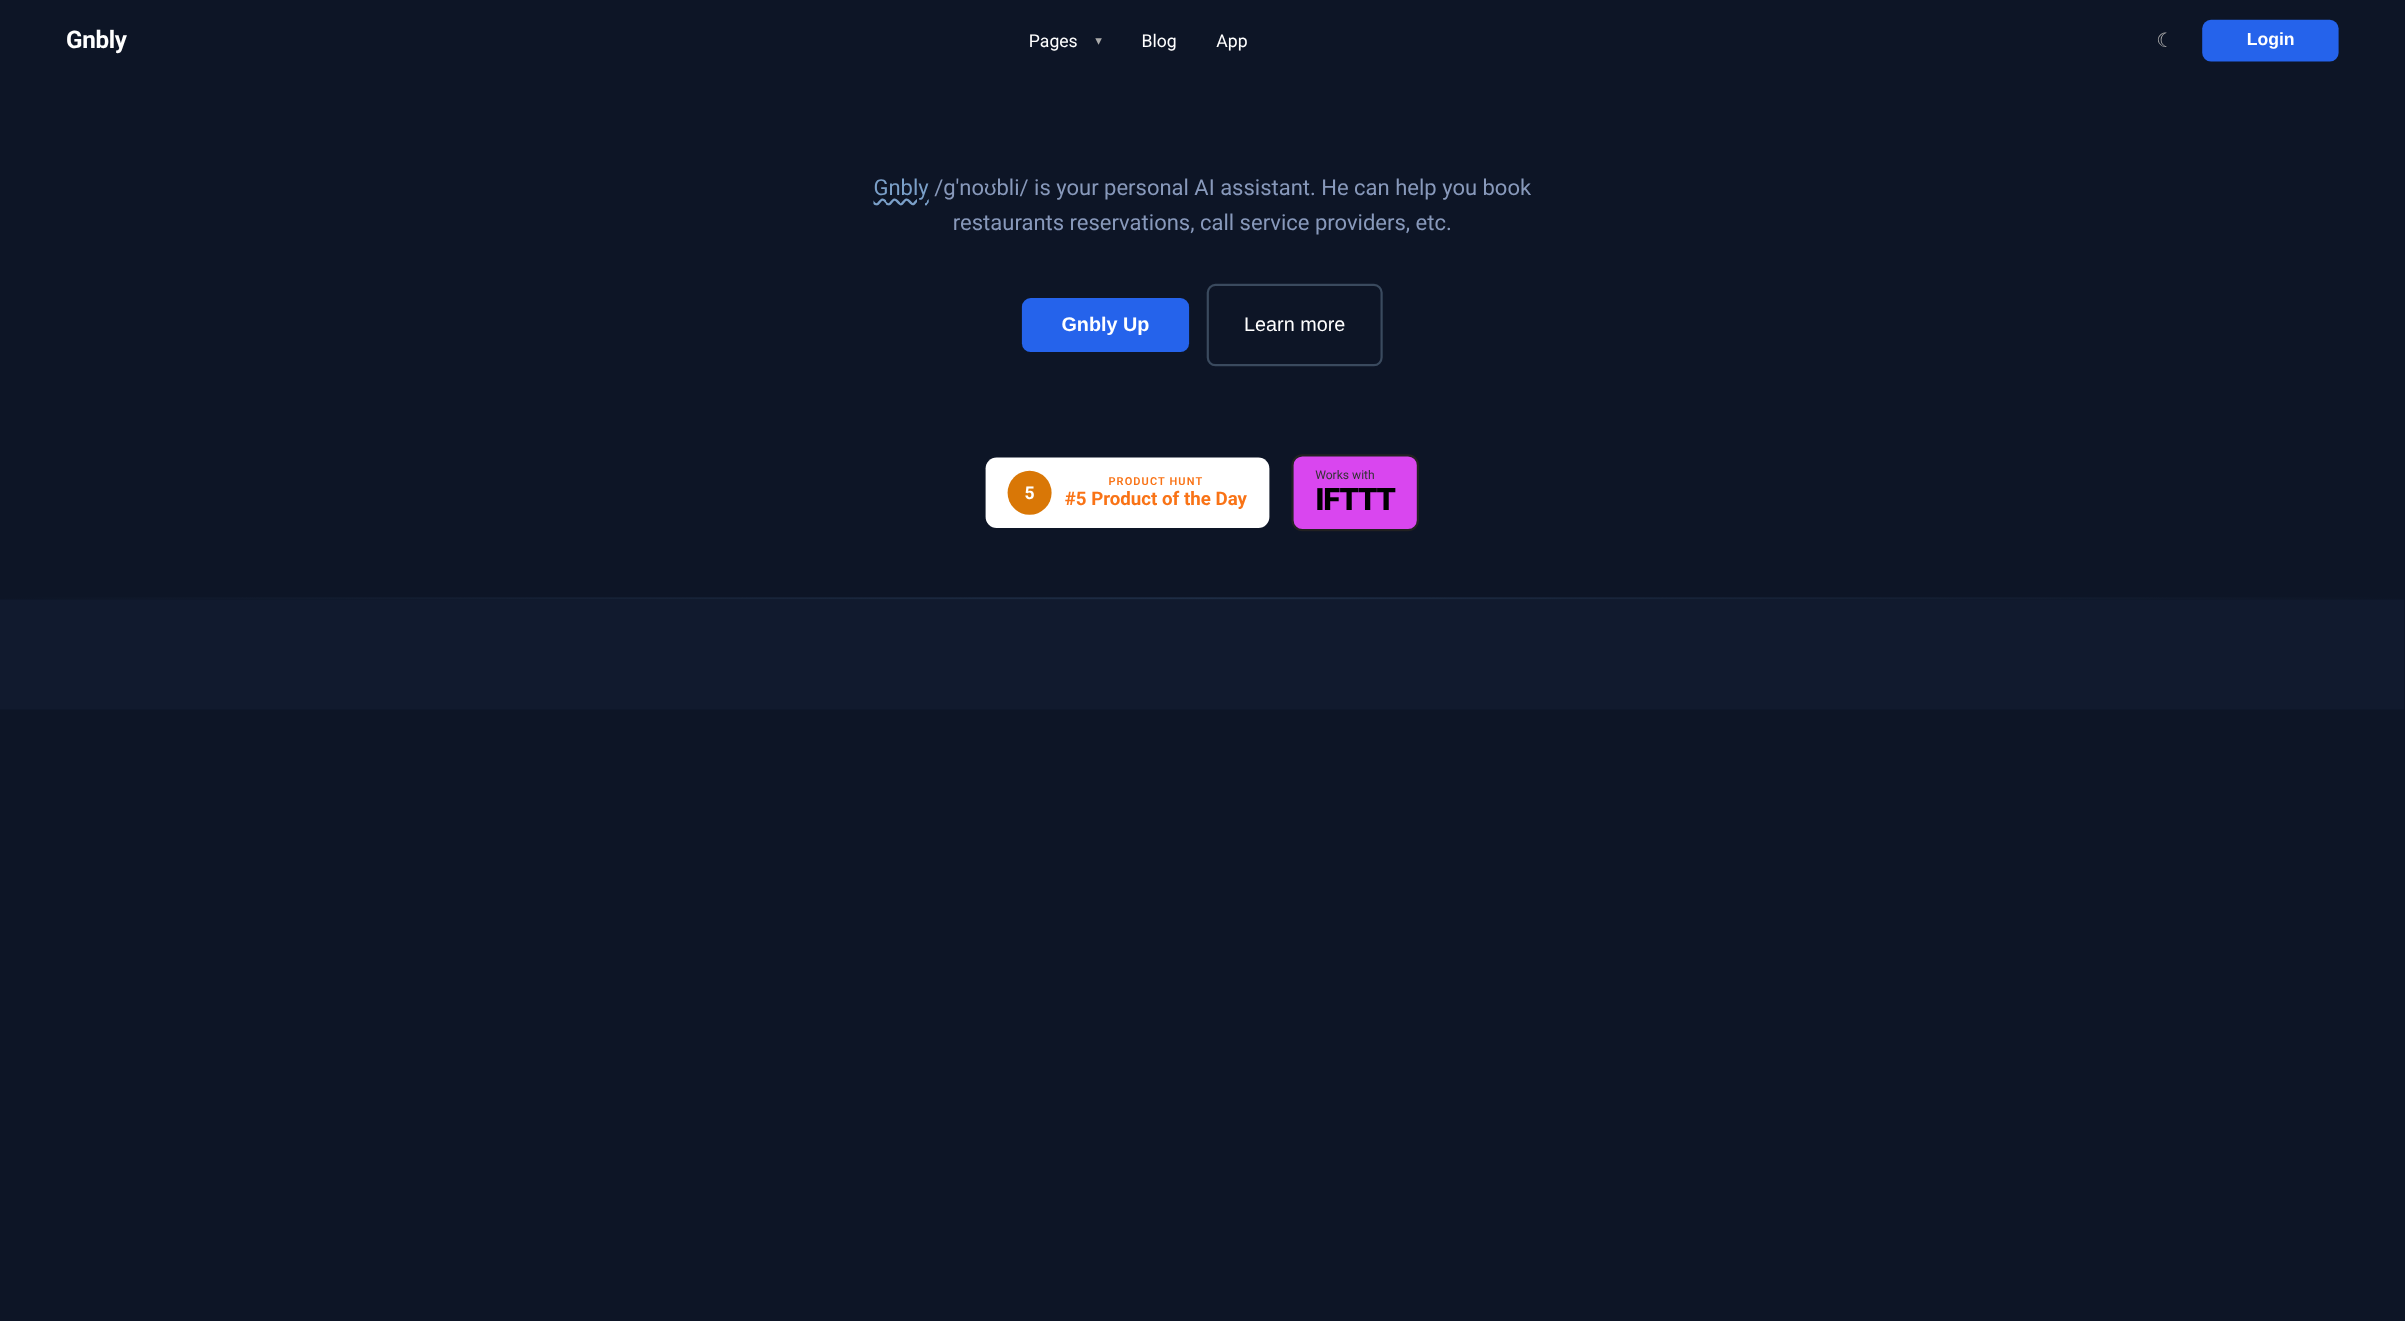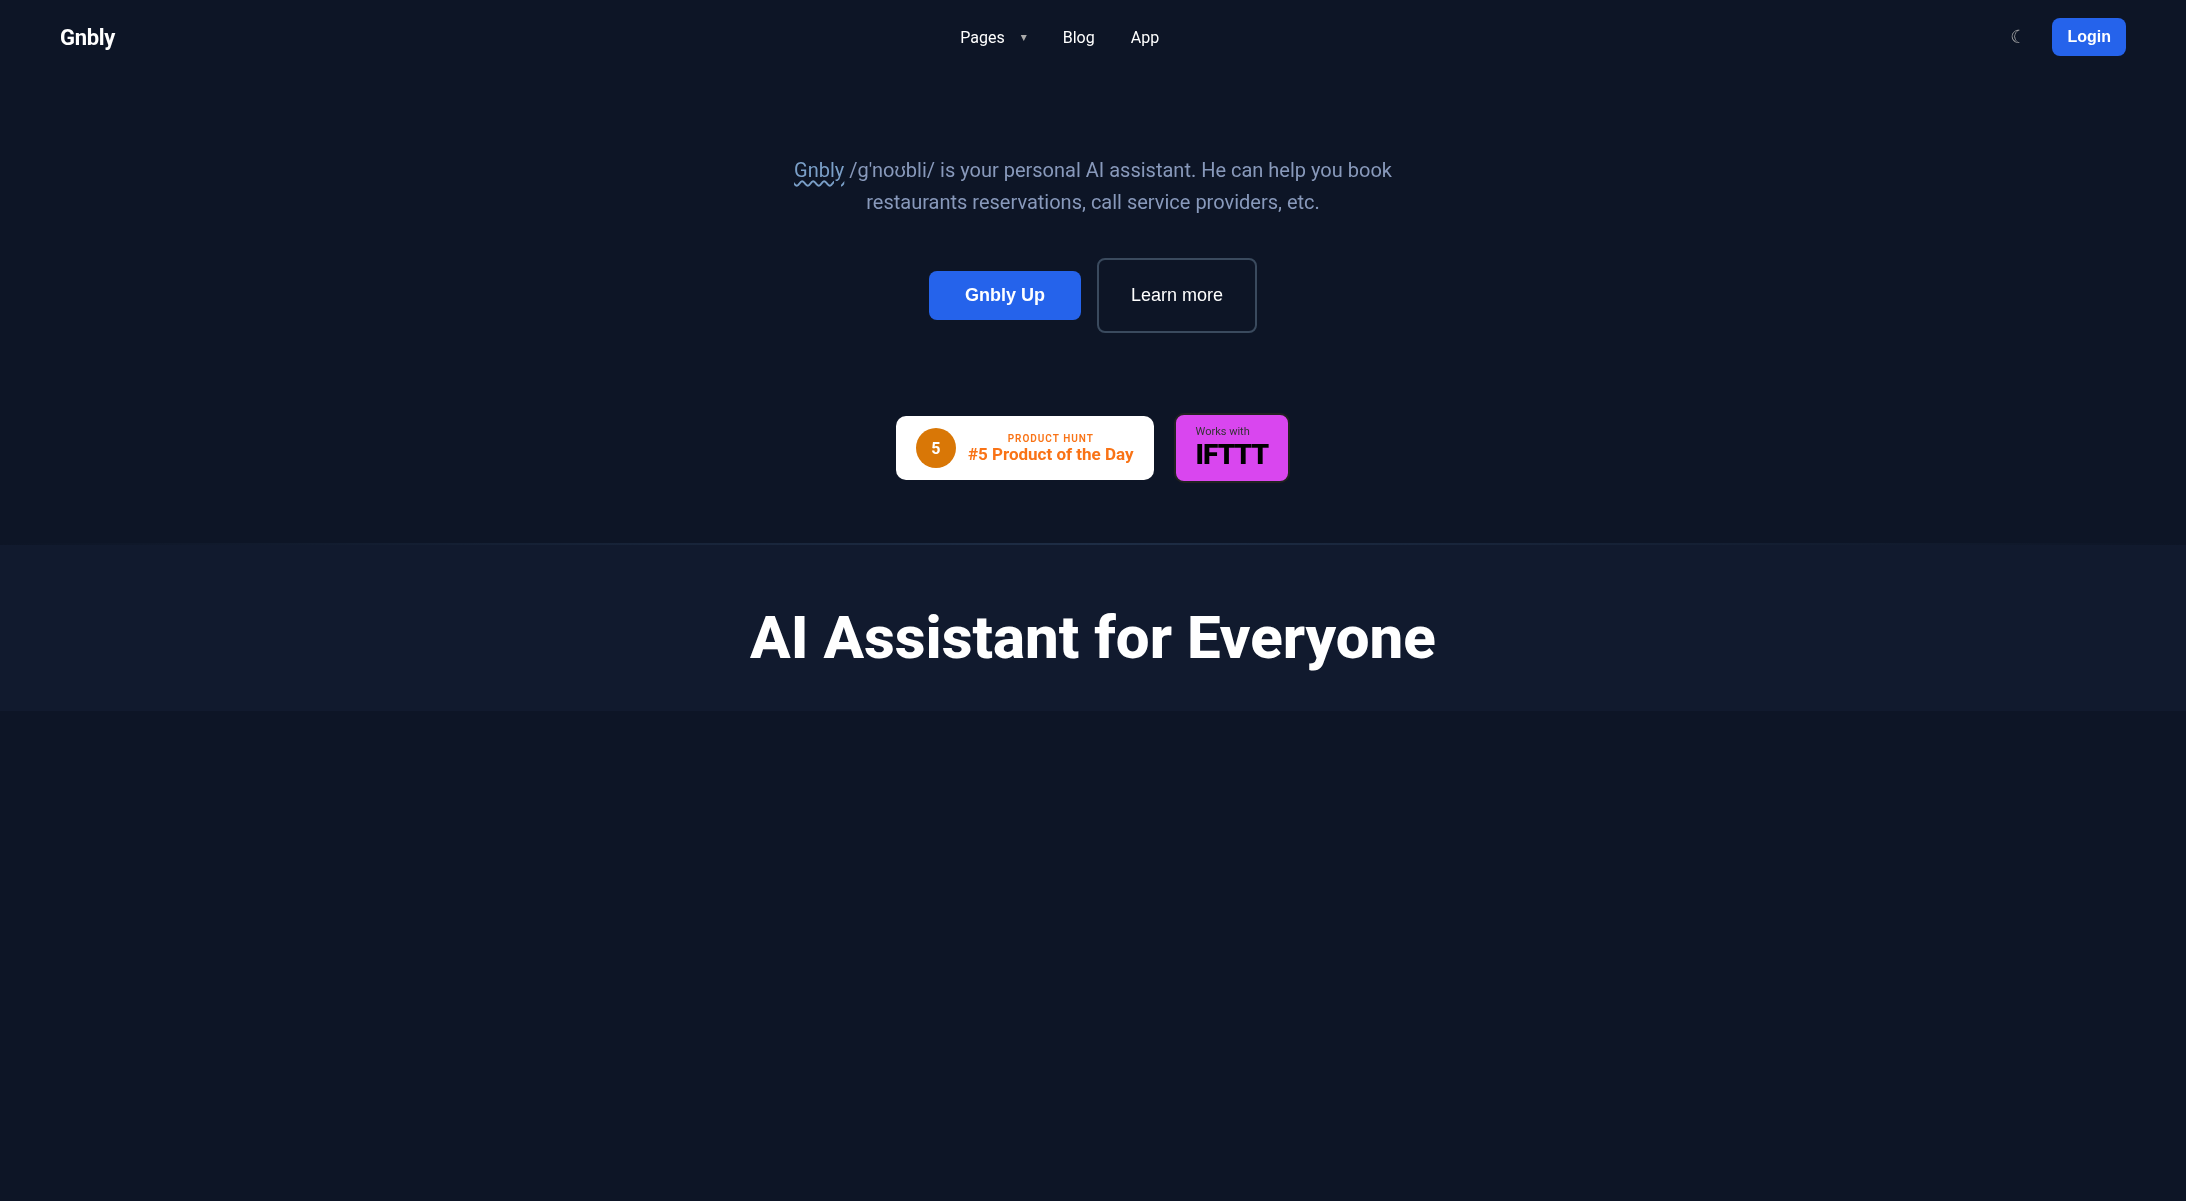--- a/index.html
+++ b/index.html
@@ -71,21 +71,21 @@
       font-size: 18px;
       cursor: pointer;
       padding: 6px;
     }
 
     .login-btn {
       background: #2563eb;
       color: #ffffff;
       border: none;
       border-radius: 8px;
-      padding: 10px 15px;
+      padding: 10px 40px;
       font-size: 16px;
       font-weight: 600;
       cursor: pointer;
     }
 
     
     .hero {
       display: flex;
       flex-direction: column;
       align-items: center;
@@ -309,14 +309,13 @@
         <span class="badge-ifttt-works">Works with</span>
         <span class="badge-ifttt-logo">IFTTT</span>
       </div>
     </div>
   </div>
 </section>
 
 <div class="section-divider"></div>
 
 <section class="lower-section">
-  <h2 class="use-cases-title">AI Assistant for Everyone</h2>
 </section>
 
 </body></html>

